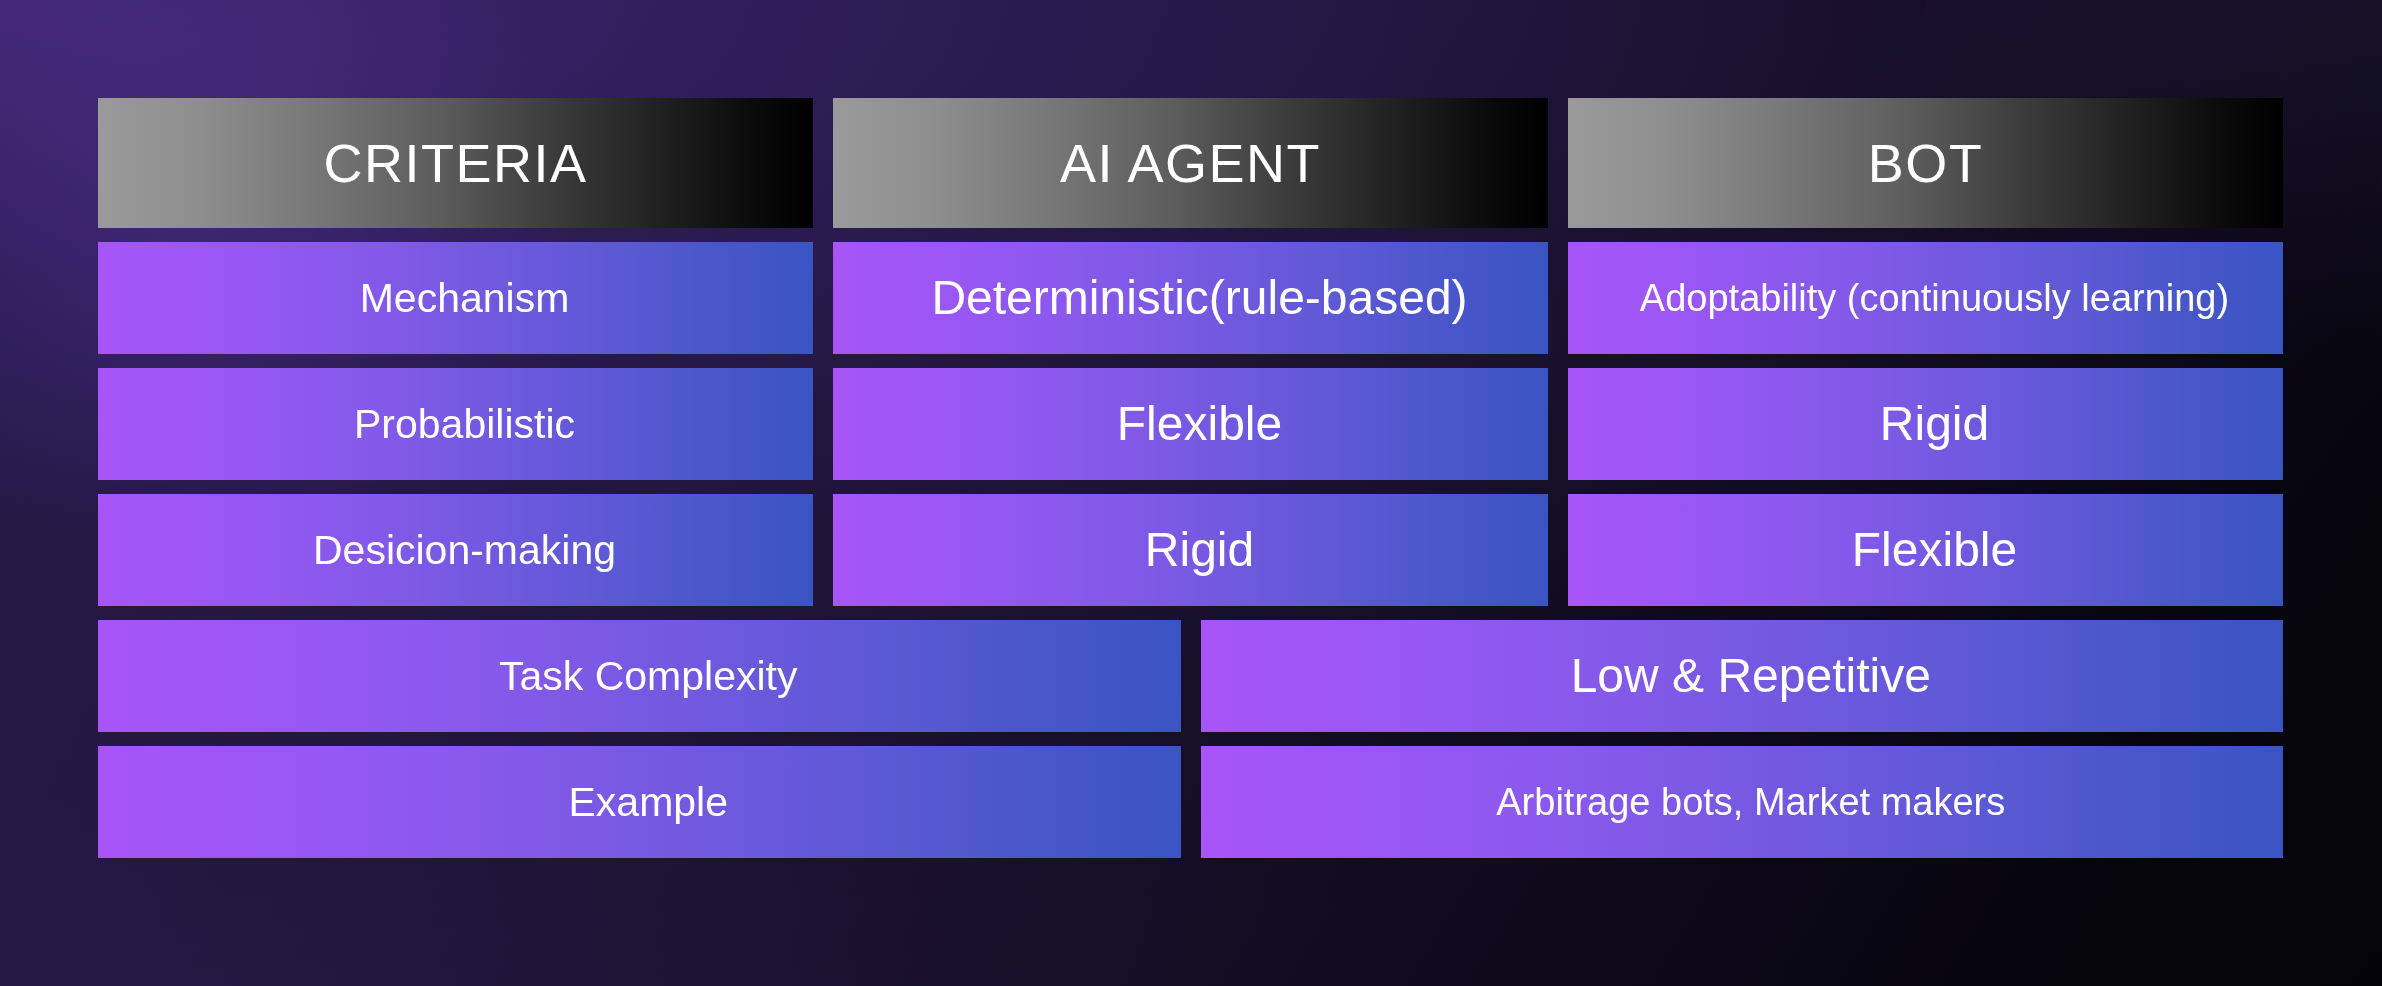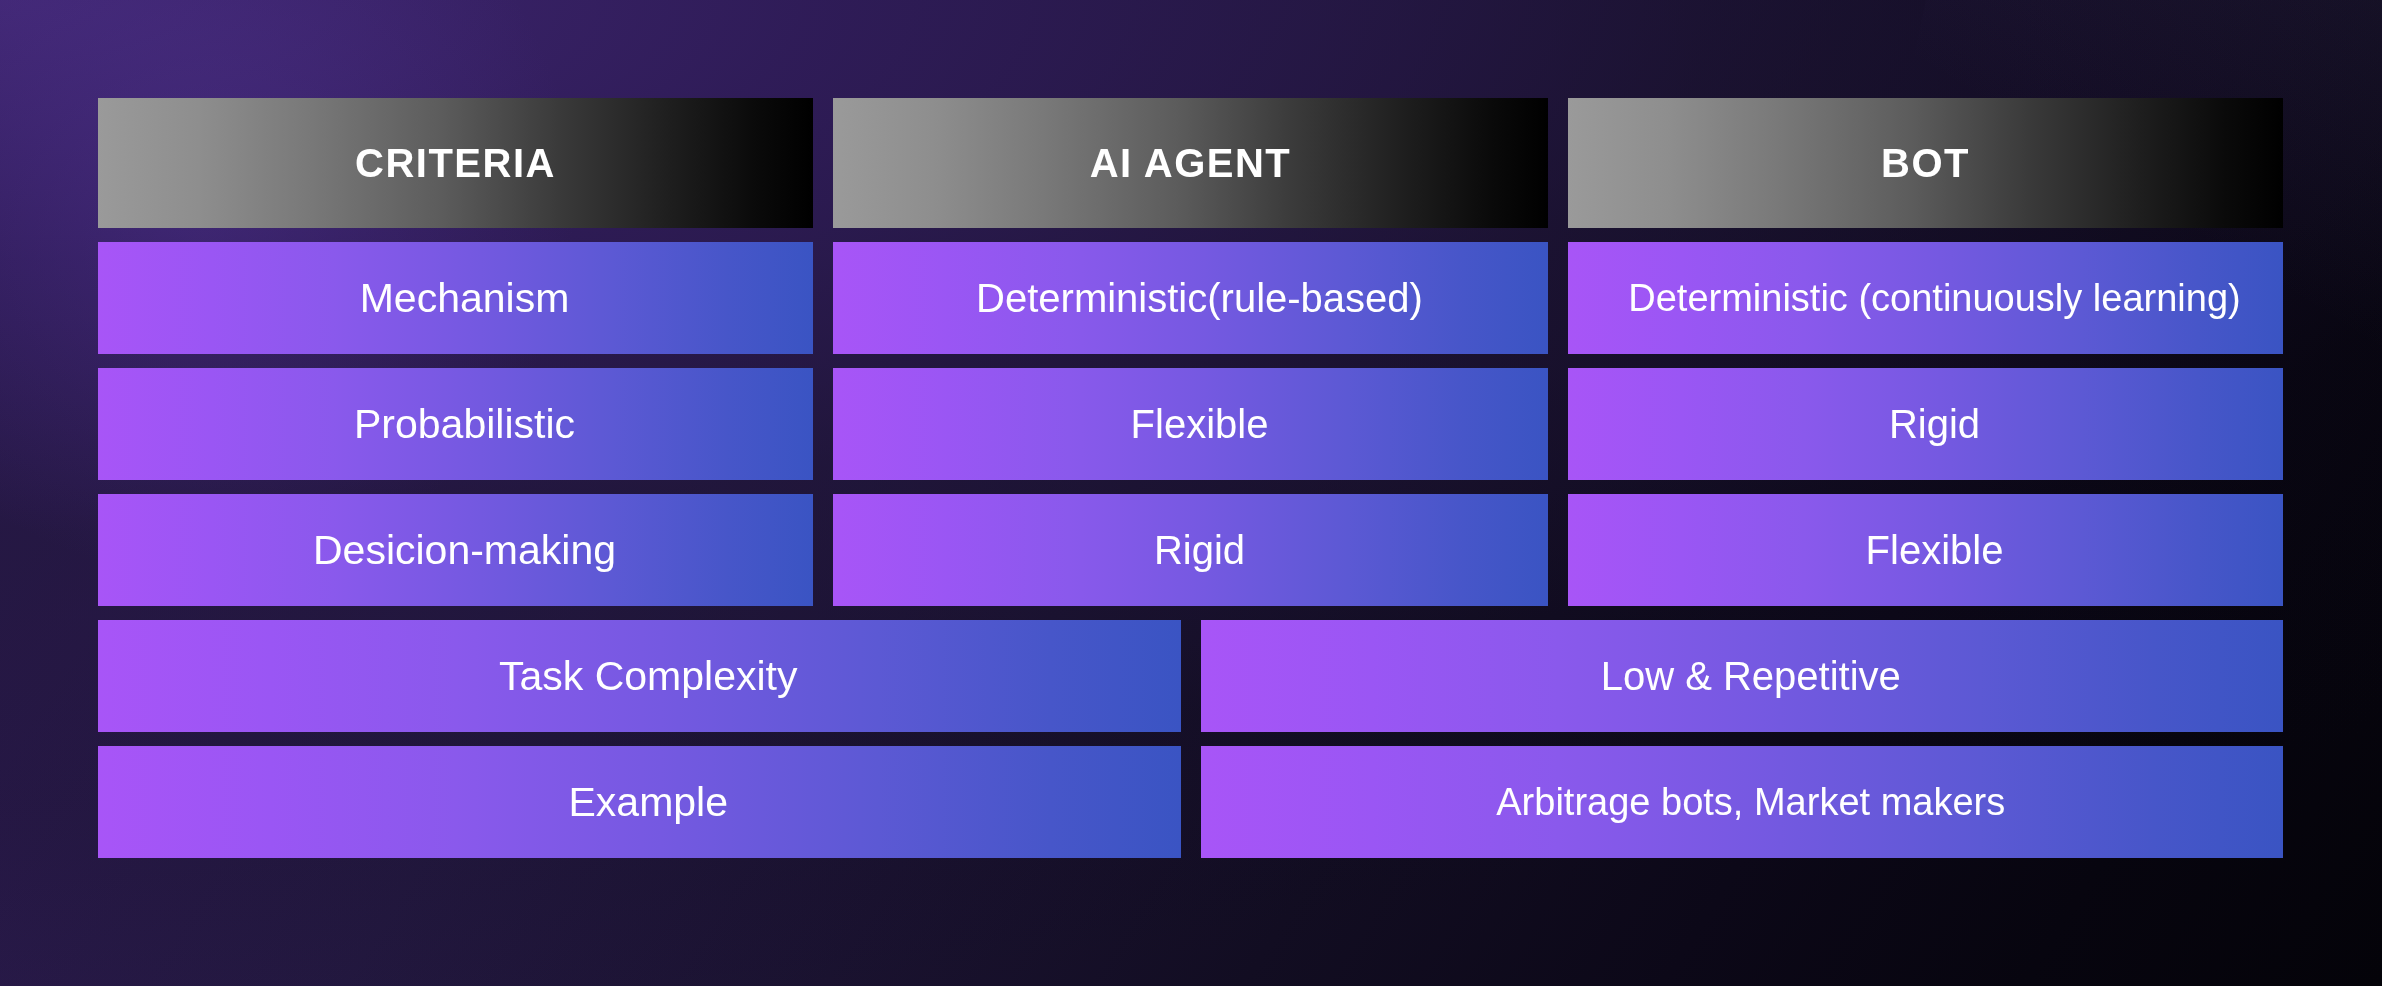--- a/index.html
+++ b/index.html
@@ -81,42 +81,42 @@
       #8e8e8e 14%,
       #787878 30%,
       #5c5c5c 48%,
       #3b3b3b 64%,
       #1e1e1e 80%,
       #0a0a0a 92%,
       #000000 100%);
   }
   .row-header .cell-text {
     color:#ffffff;
-    font-size:40px;
-    font-weight:bold;
+    font-size:54px;
+    font-weight:normal;
     letter-spacing:1.5px;
     line-height:1;
   }
 
   
   .row-data .cell {
     height:112px;
     background:linear-gradient(90deg,
       #a855f7 0%,
       #9a56f4 16%,
       #8a59ec 33%,
       #7559e1 52%,
       #5c59d4 72%,
       #4756c9 88%,
       #3a54c3 100%);
     padding-left:18px;
   }
   .row-data .cell-text {
     color:#ffffff;
-    font-size:40px;
+    font-size:48px;
     font-weight:400;
     line-height:1;
     padding:0 8px;
   }
   .row-data .cell-criteria .cell-text {
     font-size:41px;
   }
   
   .cell-tight .cell-text {
     font-size:38px;
@@ -144,21 +144,21 @@
   </div>
 
   <div class="row row-data">
     <div class="cell cell-criteria">
       <span class="cell-text">Mechanism</span>
     </div>
     <div class="cell cell-ai-agent">
       <span class="cell-text">Deterministic(rule-based)</span>
     </div>
     <div class="cell cell-bot cell-tight">
-      <span class="cell-text">Deterministic (continuously learning)</span>
+      <span class="cell-text">Adoptability (continuously learning)</span>
     </div>
   </div>
 
   <div class="row row-data">
     <div class="cell cell-criteria">
       <span class="cell-text">Probabilistic</span>
     </div>
     <div class="cell cell-ai-agent">
       <span class="cell-text">Flexible</span>
     </div>

